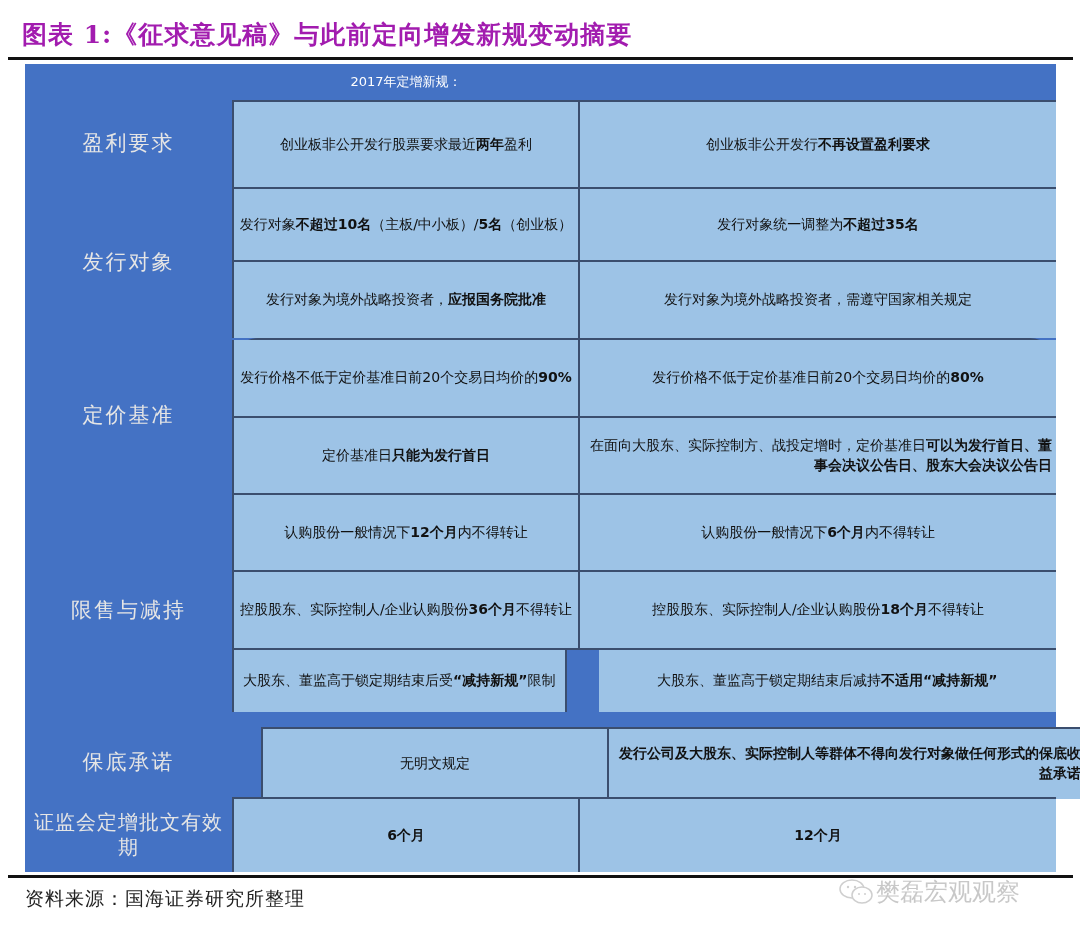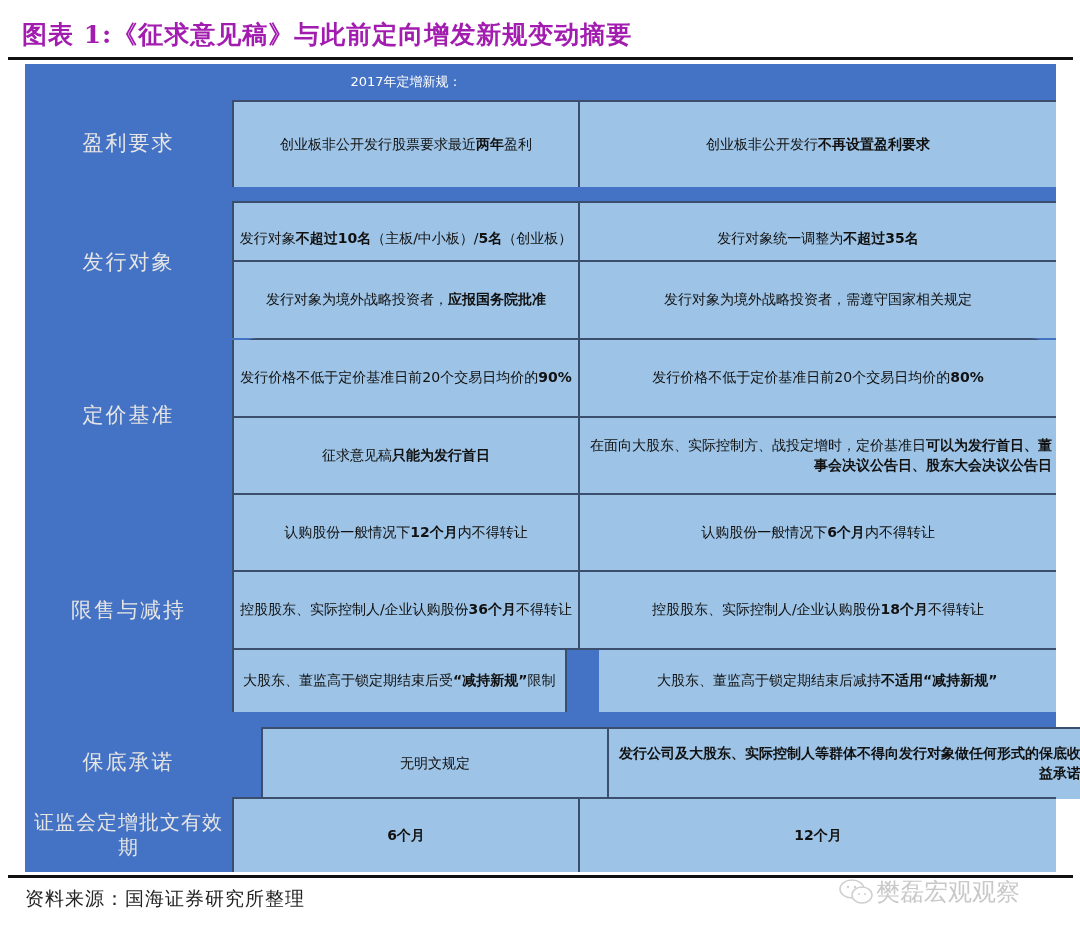--- a/index.html
+++ b/index.html
@@ -41,21 +41,21 @@
   <div class="cat" style="top:733px;height:75px;font-size:20px;letter-spacing:1px;">证监会定增批文有效期</div>
 
   <div class="row" style="top:36px;height:87px;">
     <div class="cell c2">
         <div><span>创业板非公开发行股票要求最近</span><b>两年</b><span>盈利</span></div>
       </div>
     <div class="cell c3">
         <div><span>创业板非公开发行</span><b>不再设置盈利要求</b></div>
       </div>
   </div>
-  <div class="row" style="top:137px;height:73px;">
+  <div class="row" style="top:123px;height:73px;">
     <div class="cell c2">
         <div><span>发行对象</span><b>不超过10名</b><span>（主板/中小板）/</span><b>5名</b><span>（创业板）</span></div>
       </div>
     <div class="cell c3">
         <div><span>发行对象统一调整为</span><b>不超过35名</b></div>
       </div>
   </div>
   <div class="row" style="top:196px;height:78px;">
     <div class="cell c2">
         <div><span>发行对象为境外战略投资者，</span><b>应报国务院批准</b></div>
@@ -67,21 +67,21 @@
   <div class="row" style="top:274px;height:78px;border-radius:26px;">
     <div class="cell c2">
         <div><span>发行价格不低于定价基准日前20个交易日均价的</span><b>90%</b></div>
       </div>
     <div class="cell c3">
         <div><span>发行价格不低于定价基准日前20个交易日均价的</span><b>80%</b></div>
       </div>
   </div>
   <div class="row" style="top:352px;height:77px;">
     <div class="cell c2">
-        <div><span>征求意见稿</span><b>只能为发行首日</b></div>
+        <div><span>定价基准日</span><b>只能为发行首日</b></div>
       </div>
     <div class="cell c3">
         <div><span>在面向大股东、实际控制方、战投定增时，定价基准日</span><b>可以为发行首日、董事会决议公告日、股东大会决议公告日</b></div>
       </div>
   </div>
   <div class="row" style="top:429px;height:77px;">
     <div class="cell c2">
         <div><span>认购股份一般情况下</span><b>12个月</b><span>内不得转让</span></div>
       </div>
     <div class="cell c3">

